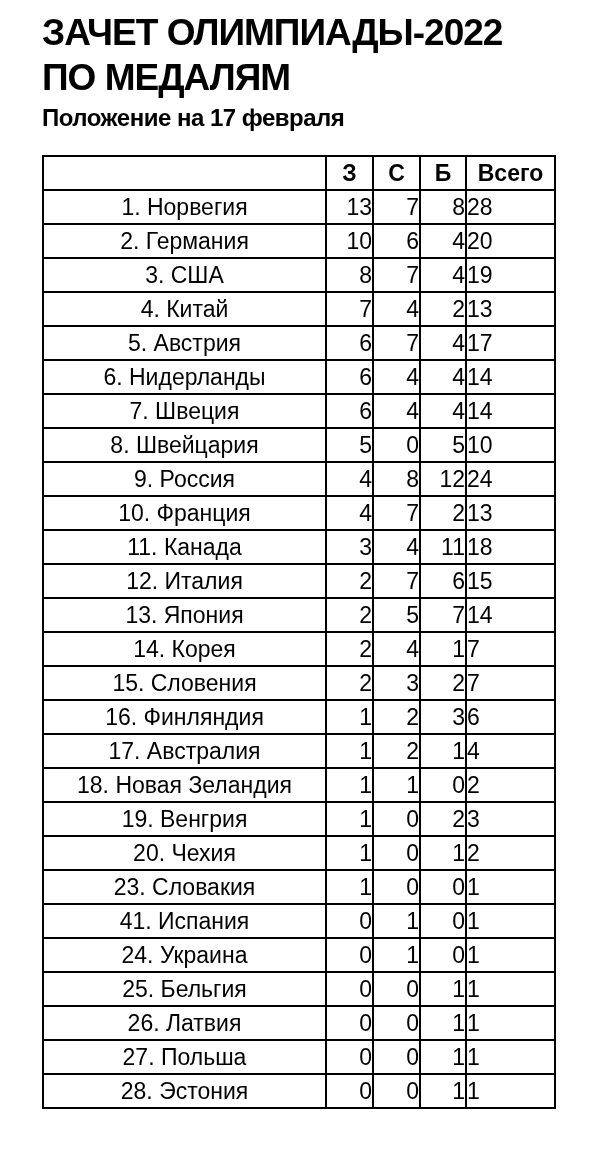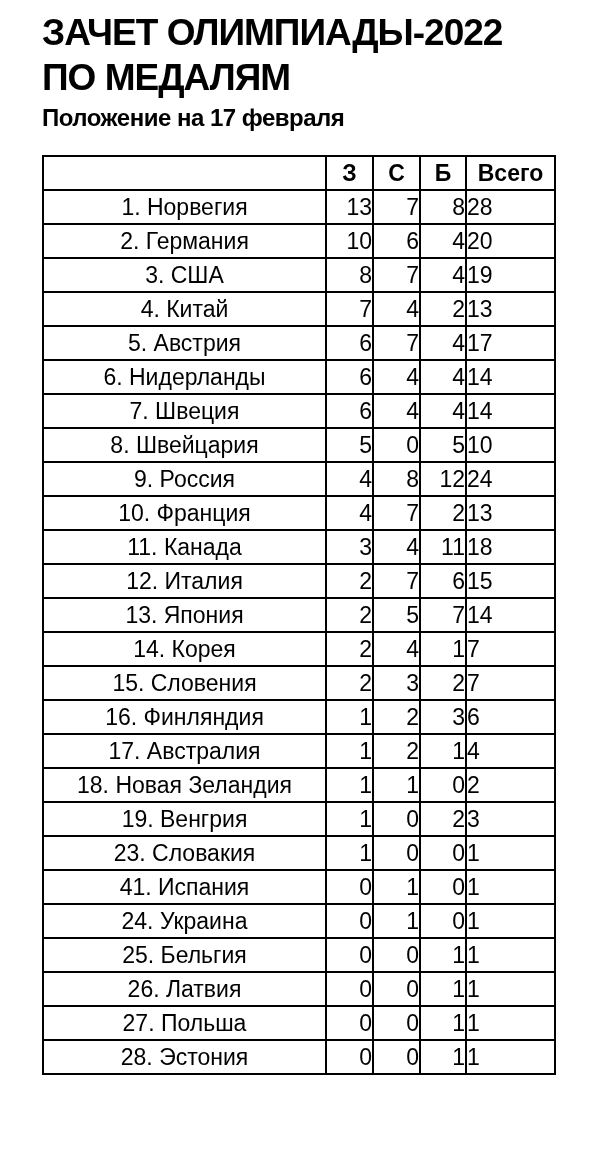--- a/index.html
+++ b/index.html
@@ -210,20 +210,27 @@
       <td class="cell-total">2</td>
     </tr>
         <tr>
       <td class="cell-name">19. Венгрия</td>
       <td class="cell-num">1</td>
       <td class="cell-num">0</td>
       <td class="cell-num">2</td>
       <td class="cell-total">3</td>
     </tr>
         <tr>
+      <td class="cell-name">20. Чехия</td>
+      <td class="cell-num">1</td>
+      <td class="cell-num">0</td>
+      <td class="cell-num">1</td>
+      <td class="cell-total">2</td>
+    </tr>
+        <tr>
       <td class="cell-name">23. Словакия</td>
       <td class="cell-num">1</td>
       <td class="cell-num">0</td>
       <td class="cell-num">0</td>
       <td class="cell-total">1</td>
     </tr>
         <tr>
       <td class="cell-name">41. Испания</td>
       <td class="cell-num">0</td>
       <td class="cell-num">1</td>

